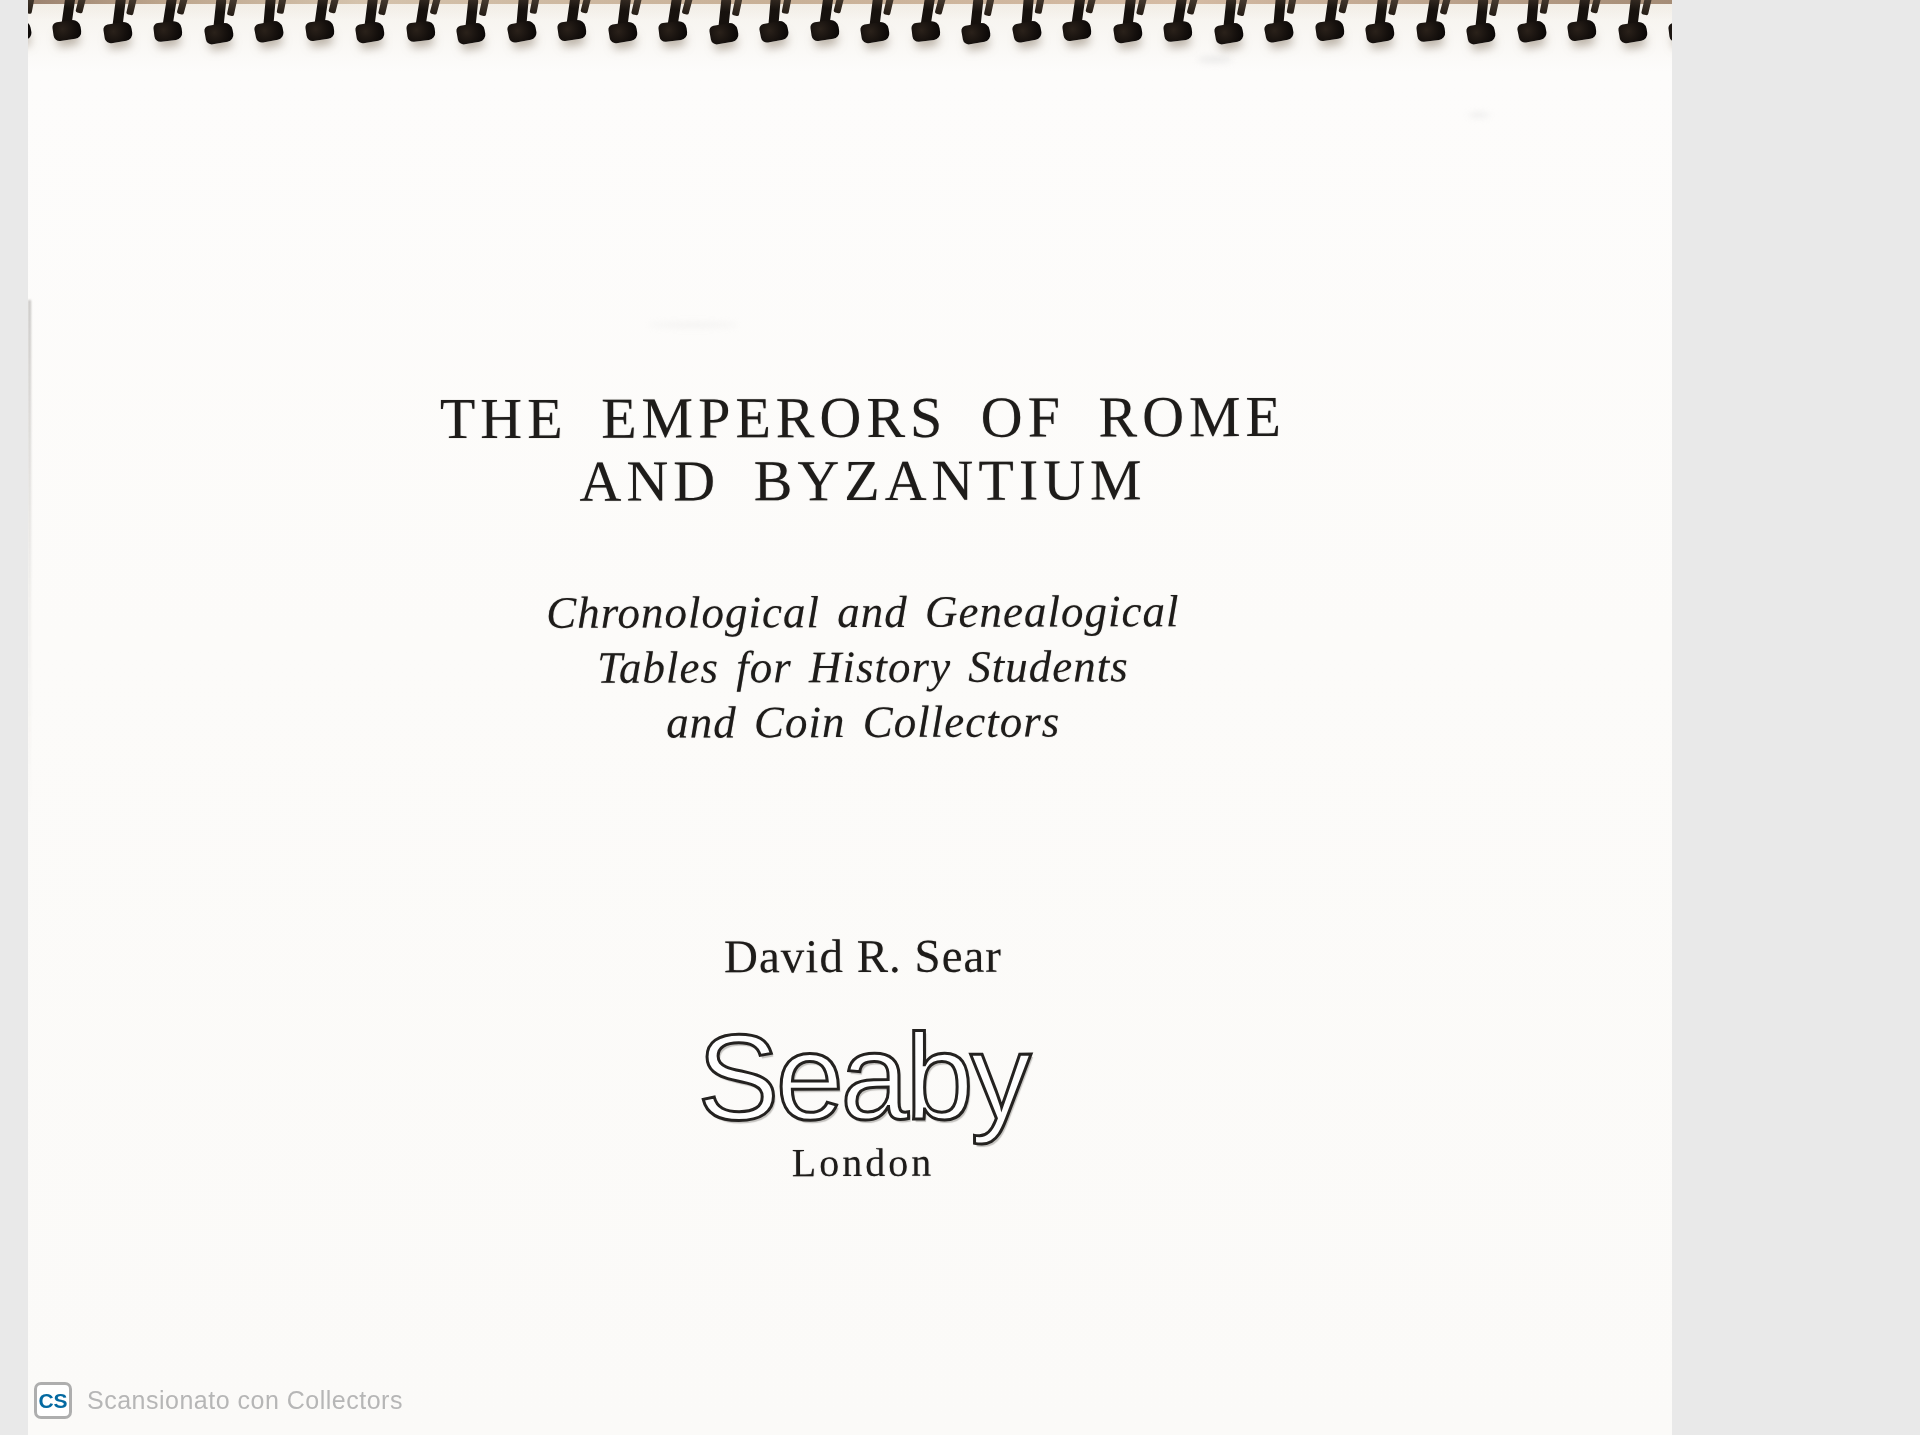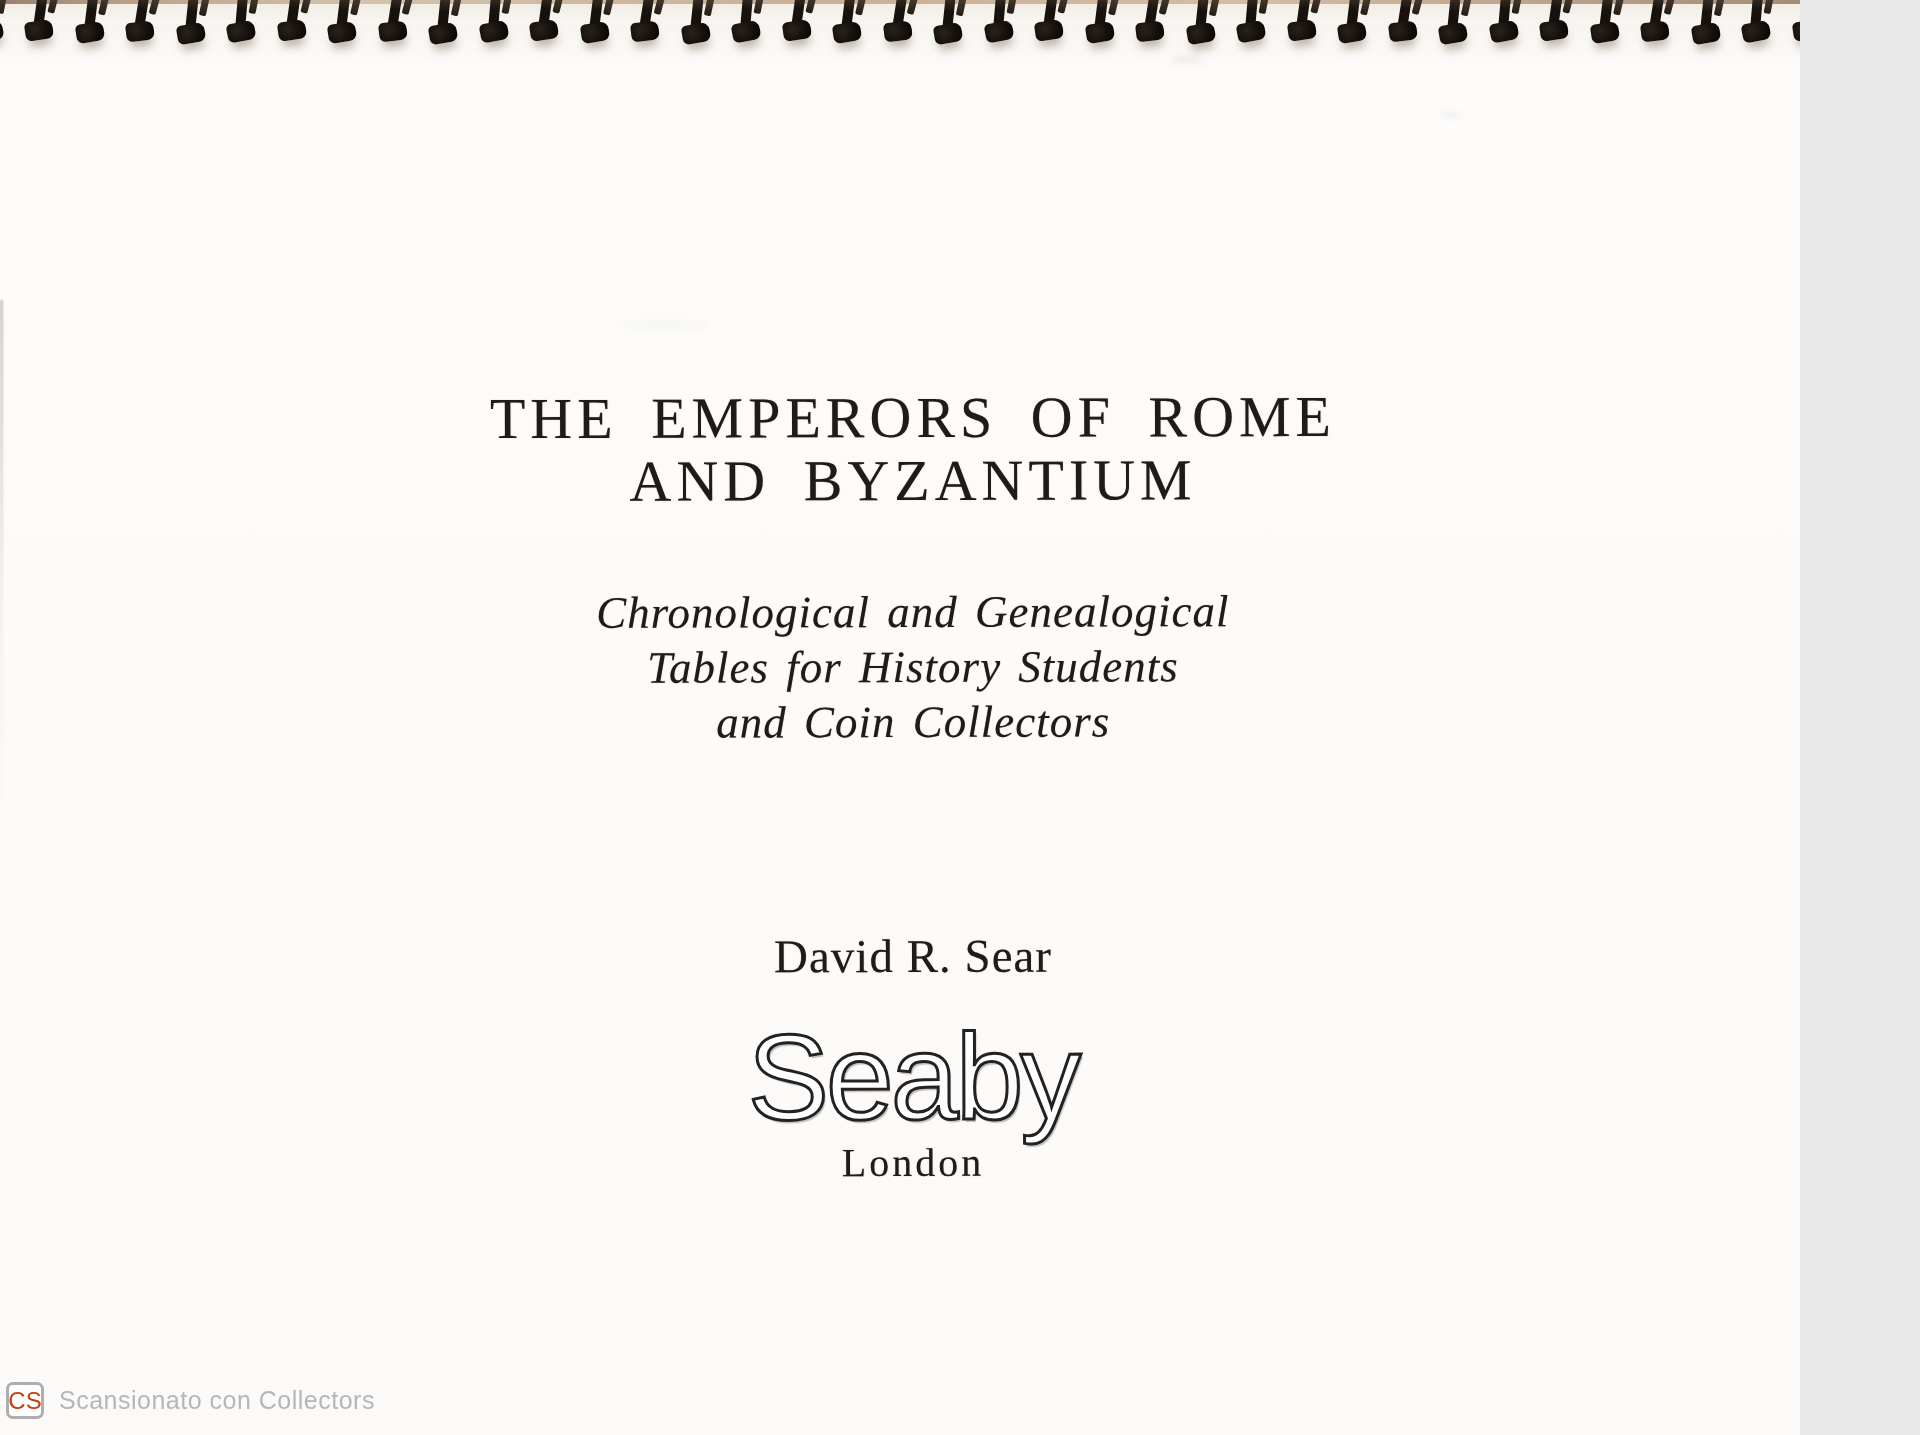--- a/index.html
+++ b/index.html
@@ -6,24 +6,25 @@
     --ink:#1e1c1a;
     --paper:#fcfbf9;
     --coil:#15100d;
     --watermark-gray:#b6b6b6;
     --top-edge-tan:#8a6a4e;
   }
   *{margin:0;padding:0;box-sizing:border-box;}
   html,body{background:#e9e9e9;}
   .screen{
     position:relative;
-    width:1800px;height:1435px;
+    width:1644px;height:1435px;
     overflow:hidden;
     background:linear-gradient(180deg,#f5f2ec 0%,#fdfcfb 5%,var(--paper) 45%,#fbfaf8 100%);
     font-family:"Liberation Serif",serif;
+    margin-left:28px;
   }
 
   
   .binding-strip{
     position:absolute;top:0;left:0;width:100%;height:60px;
     pointer-events:none;
   }
   .top-edge{
     position:absolute;top:0;left:0;width:100%;height:4px;
     background:linear-gradient(90deg,#7d5c44 0%,#a98a6b 8%,#c9b296 20%,#b99a7a 45%,#caa98c 70%,#8a6a4e 100%);
@@ -105,21 +106,21 @@
   .cs-badge{
     position:relative;width:38px;height:37px;
     border:3px solid #aeaeae;border-radius:7px;background:#fff;
     display:flex;align-items:center;justify-content:center;
   }
   .cs-badge::after{
     content:'';position:absolute;left:2px;right:2px;bottom:-9px;height:10px;
     background:#aeaeae;border-radius:1px 1px 4px 4px;z-index:-1;
   }
   .cs-badge span{
-    font-size:24px;font-weight:normal;color:#c2410c;letter-spacing:0;
+    font-size:21px;font-weight:bold;color:#0369a1;letter-spacing:0;
   }
   .wm-text{
     font-size:25px;color:var(--watermark-gray);letter-spacing:.5px;
   }
 </style>
 </head>
 <body>
 
 <div class="screen">
 

